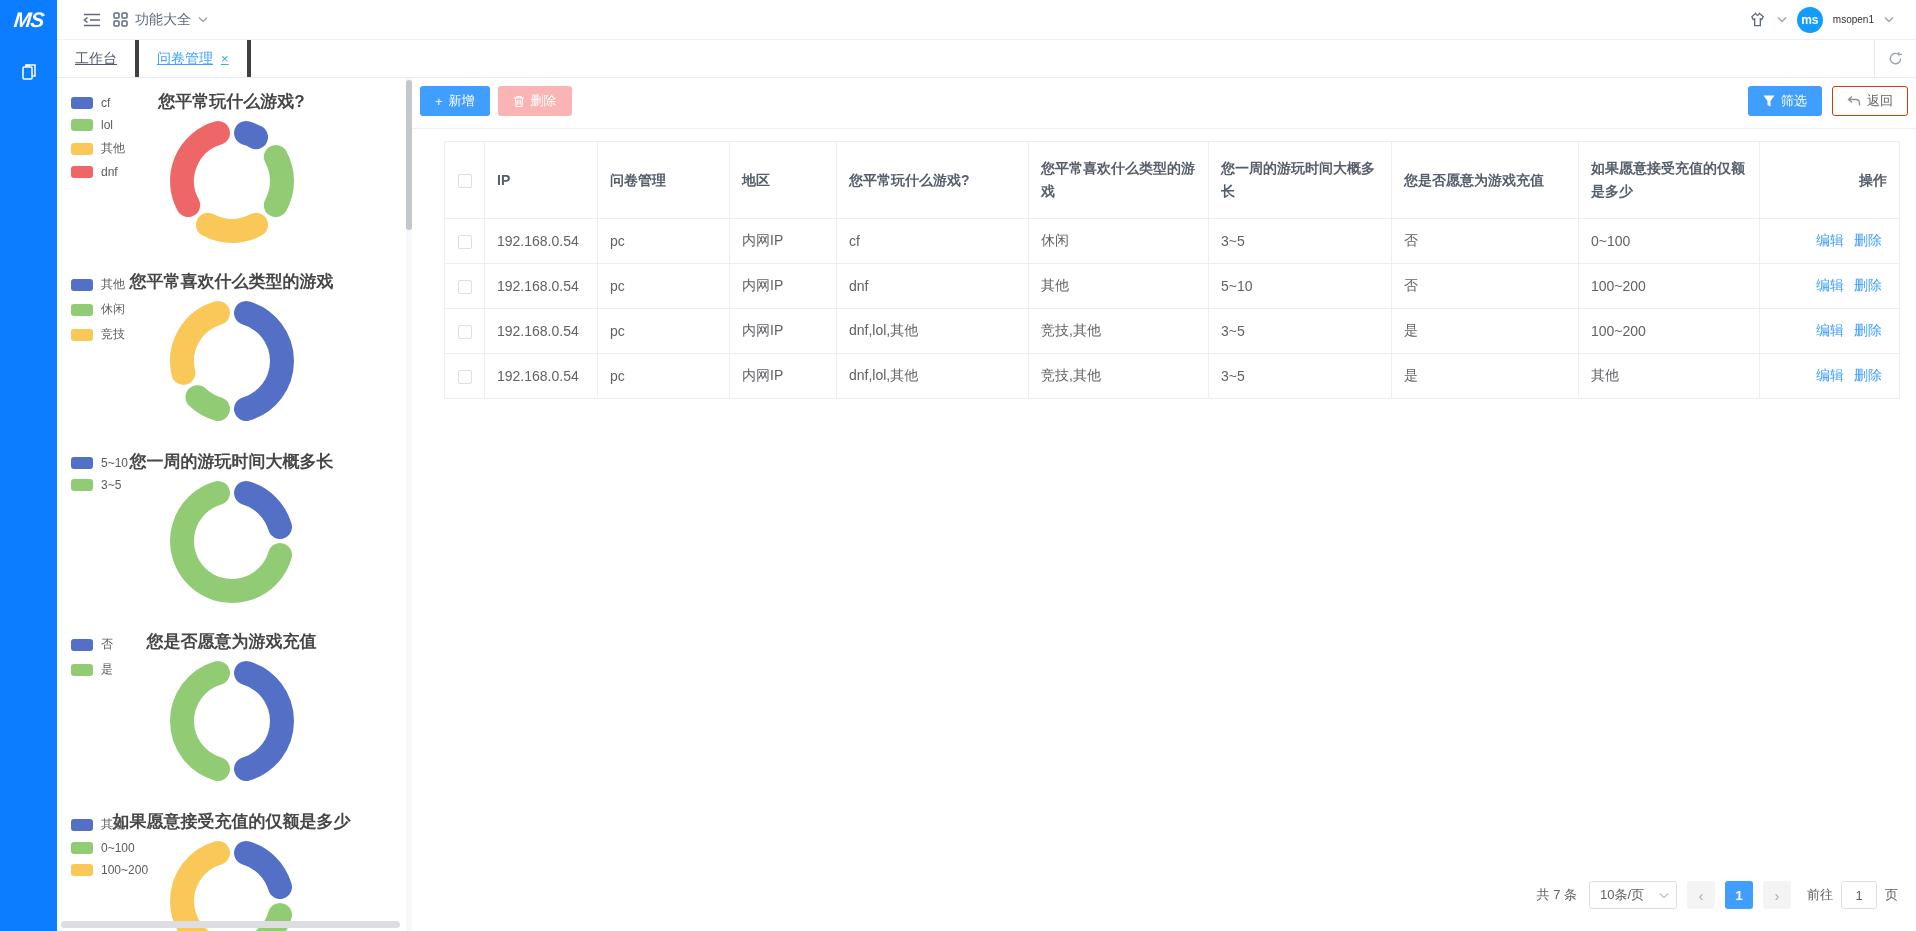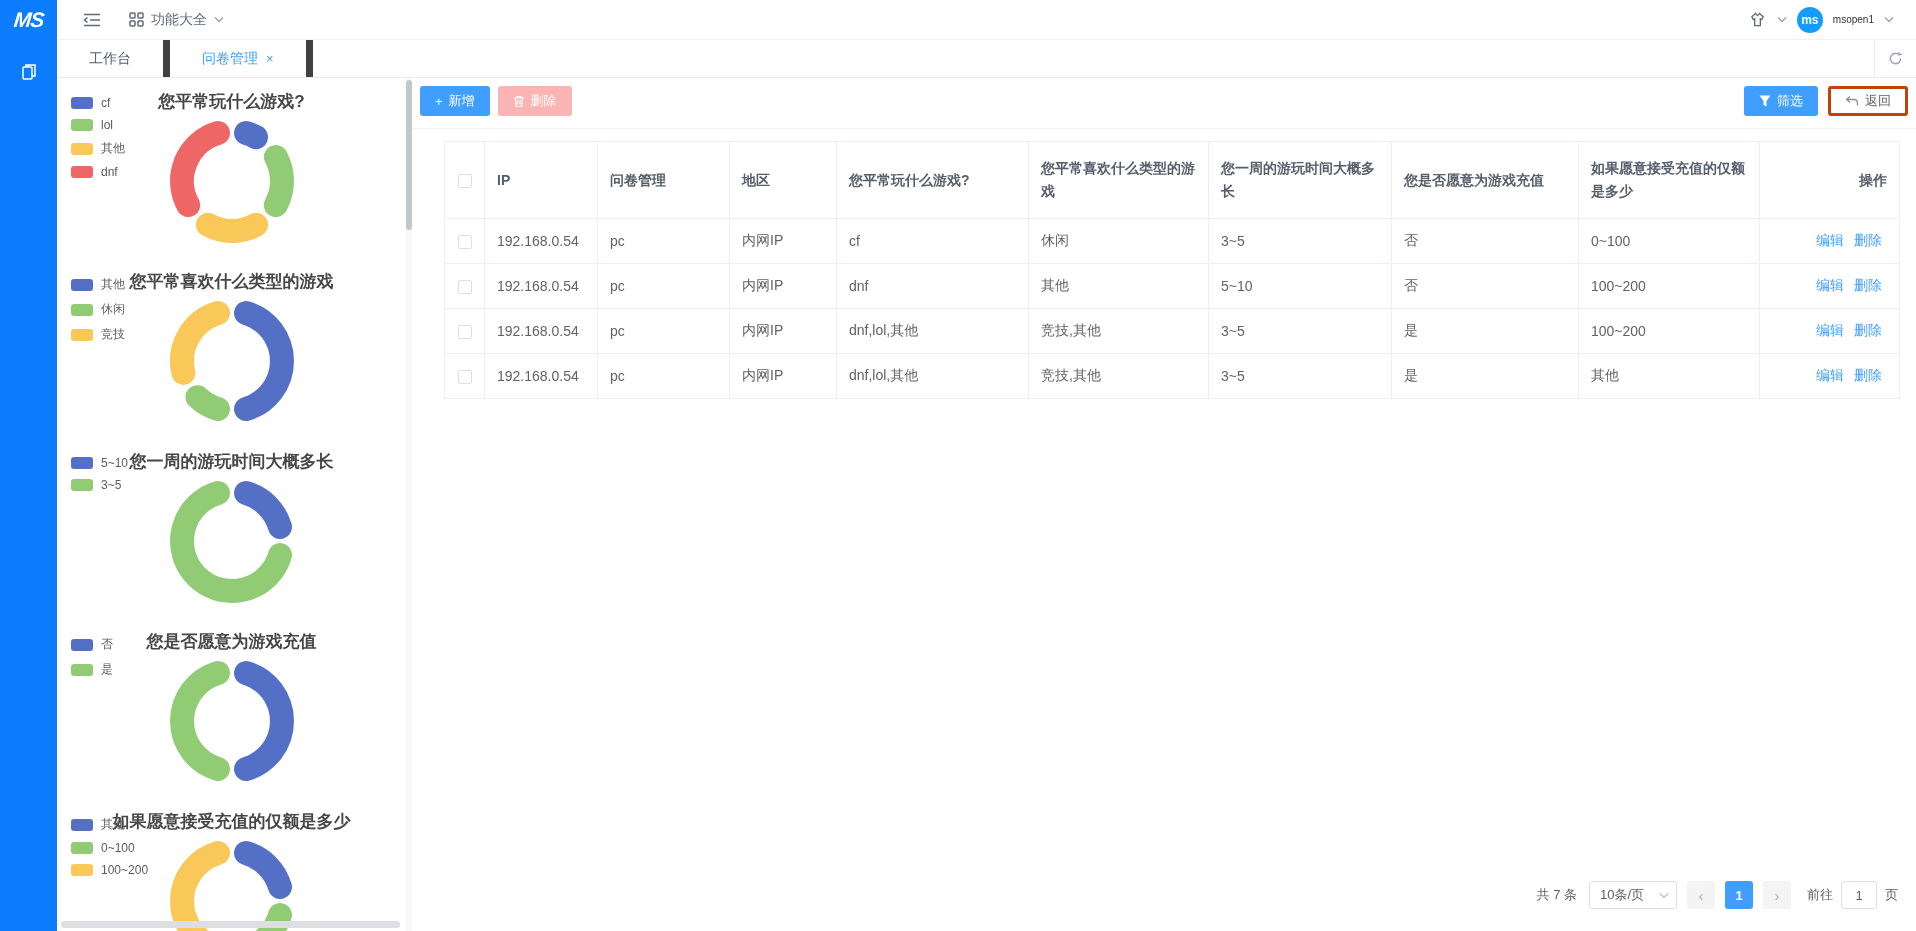--- a/index.html
+++ b/index.html
@@ -10,32 +10,32 @@
   
   .rail { width:57px; background:#0d7dff; flex:none; display:flex; flex-direction:column; align-items:center; }
   .rail .logo { height:40px; display:flex; align-items:center; justify-content:center;
     color:#fff; font-size:21px; font-weight:800; font-style:italic; letter-spacing:-1px; transform:skewX(-6deg); }
   .rail .rail-item { margin-top:14px; width:36px; height:36px; display:flex; align-items:center; justify-content:center; cursor:pointer; }
 
   .main { flex:1; display:flex; flex-direction:column; min-width:0; }
 
   
   .topbar { height:40px; flex:none; display:flex; align-items:center; border-bottom:1px solid #f0f1f3; background:#fff; }
-  .tb-left { display:flex; align-items:center; gap:28px; padding-left:26px;font-family:Liberation Serif, serif; }
+  .tb-left { display:flex; align-items:center; gap:12px; padding-left:26px;font-family:Liberation Serif, serif; }
   .iconbtn { display:flex; align-items:center; justify-content:center; cursor:pointer; color:#5f6b7a; }
   .appmenu { display:flex; align-items:center; gap:7px; color:#5f6b7a; font-size:14px; cursor:pointer; }
   .tb-right { margin-left:auto; display:flex; align-items:center; gap:10px; padding-right:22px; }
   .avatar { width:26px; height:26px; border-radius:50%; background:#169bff; color:#fff; font-size:12px;
     font-weight:700; display:flex; align-items:center; justify-content:center; }
   .username { font-size:10px; color:#333; }
 
   
   .tabbar { height:38px; flex:none; display:flex; align-items:stretch; border-bottom:1px solid #e8eaec; background:#fff; }
-  .tab { display:flex; align-items:center; gap:8px; padding:0 32px; font-size:14px; color:#515a6e;
-    border-right:7px solid #404040; cursor:pointer; background:#fff; }
+  .tab { display:flex; align-items:center; gap:8px; padding:0 18px; font-size:14px; color:#515a6e;
+    border-right:4px solid #404040; cursor:pointer; background:#fff;text-decoration:underline; }
   .tab.active { color:#409eff; }
   .tab .close { font-size:13px; color:#409eff; line-height:1; }
   .tab-refresh { margin-left:auto; width:42px; display:flex; align-items:center; justify-content:center;
     border-left:1px solid #e8eaec; cursor:pointer; color:#9aa3ad; }
 
   
   .content { flex:1; display:flex; min-height:0; background:#fff; }
   .charts-panel { width:349px; flex:none; position:relative; overflow:hidden; background:#fff; }
   .chart-block { height:180px; position:relative; padding-top:12px; }
   .chart-title { text-align:center; font-size:17px; font-weight:700; color:#464646; }
@@ -49,21 +49,21 @@
   .v-scroll { width:6px; flex:none; background:#f7f8fa; position:relative; }
   .v-scroll .thumb { position:absolute; top:2px; left:0; width:6px; height:150px; border-radius:3px; background:#c2c7cd; }
 
   .table-panel { flex:1; min-width:0; position:relative; background:#fff; display:flex; flex-direction:column; }
   .toolbar { display:flex; align-items:center; padding:8px 8px 12px 8px; border-bottom:1px solid #f0f0f0; }
   .btn { display:inline-flex; align-items:center; gap:6px; height:30px; padding:0 14px; border-radius:3px;
     font-size:13px; border:1px solid transparent; cursor:pointer; }
   .btn-primary { background:#409eff; color:#fff; }
   .btn-danger-disabled { background:#fab4b4; color:#fff; margin-left:8px; cursor:not-allowed; }
   .toolbar-right { margin-left:auto; display:flex; gap:10px; }
-  .btn-plain { background:#fff; border:3px solid #c2410c; color:#606266; }
+  .btn-plain { background:#fff; border:1px solid #c2410c; color:#606266; }
 
   .table-wrap { margin:12px 0 0 32px; }
   table { border-collapse:collapse; table-layout:fixed; width:1455px; background:#fff; }
   th,td { border:1px solid #ebeef5; font-size:14px; padding:12px 12px; text-align:left;
     overflow:hidden; white-space:normal; }
   th { color:#555e6b; font-weight:700; padding:15px 12px; line-height:1.65; }
   td { color:#606266; height:45px; }
   th.center,td.center { text-align:right; }
   .cb { display:inline-block; width:14px; height:14px; border:1px solid #dcdfe6; border-radius:2px; background:#fff;
     vertical-align:middle; cursor:pointer; }

